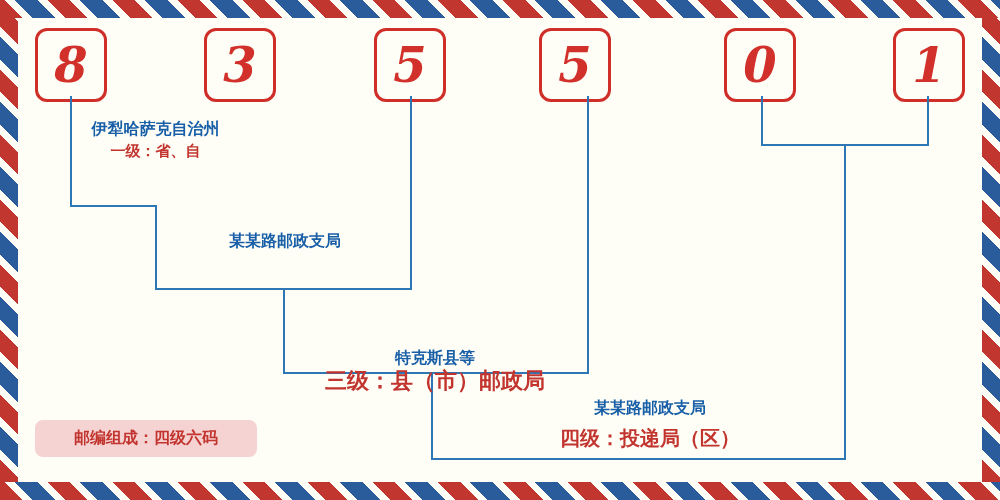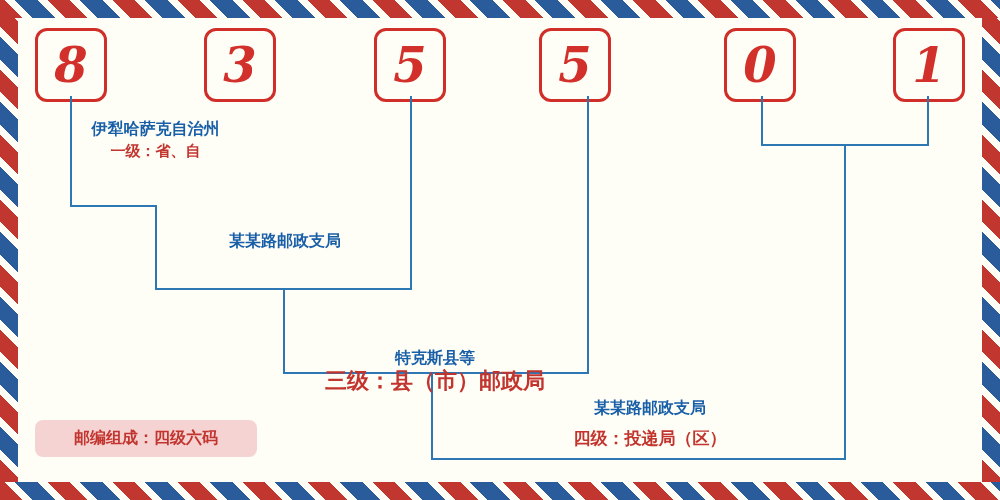--- a/index.html
+++ b/index.html
@@ -98,21 +98,21 @@
     <div class="lbl-name">某某路邮政支局</div>
   </div>
 
   <div class="label" style="left:315px;top:310px;width:240px">
     <div class="lbl-name lbl-name-big">特克斯县等</div>
     <div class="lbl-desc" style="font-size:22px">三级：县（市）邮政局</div>
   </div>
 
   <div class="label" style="left:535px;top:396px;width:230px">
     <div class="lbl-name">某某路邮政支局</div>
-    <div class="lbl-desc gap" style="font-size:17px">四级：投递局（区）</div>
+    <div class="lbl-desc gap" style="font-size:20px">四级：投递局（区）</div>
   </div>
 
 
   <div class="badge">
     <span>邮编组成：四级六码</span>
   </div>
 
 </div>
 
 </body></html>

